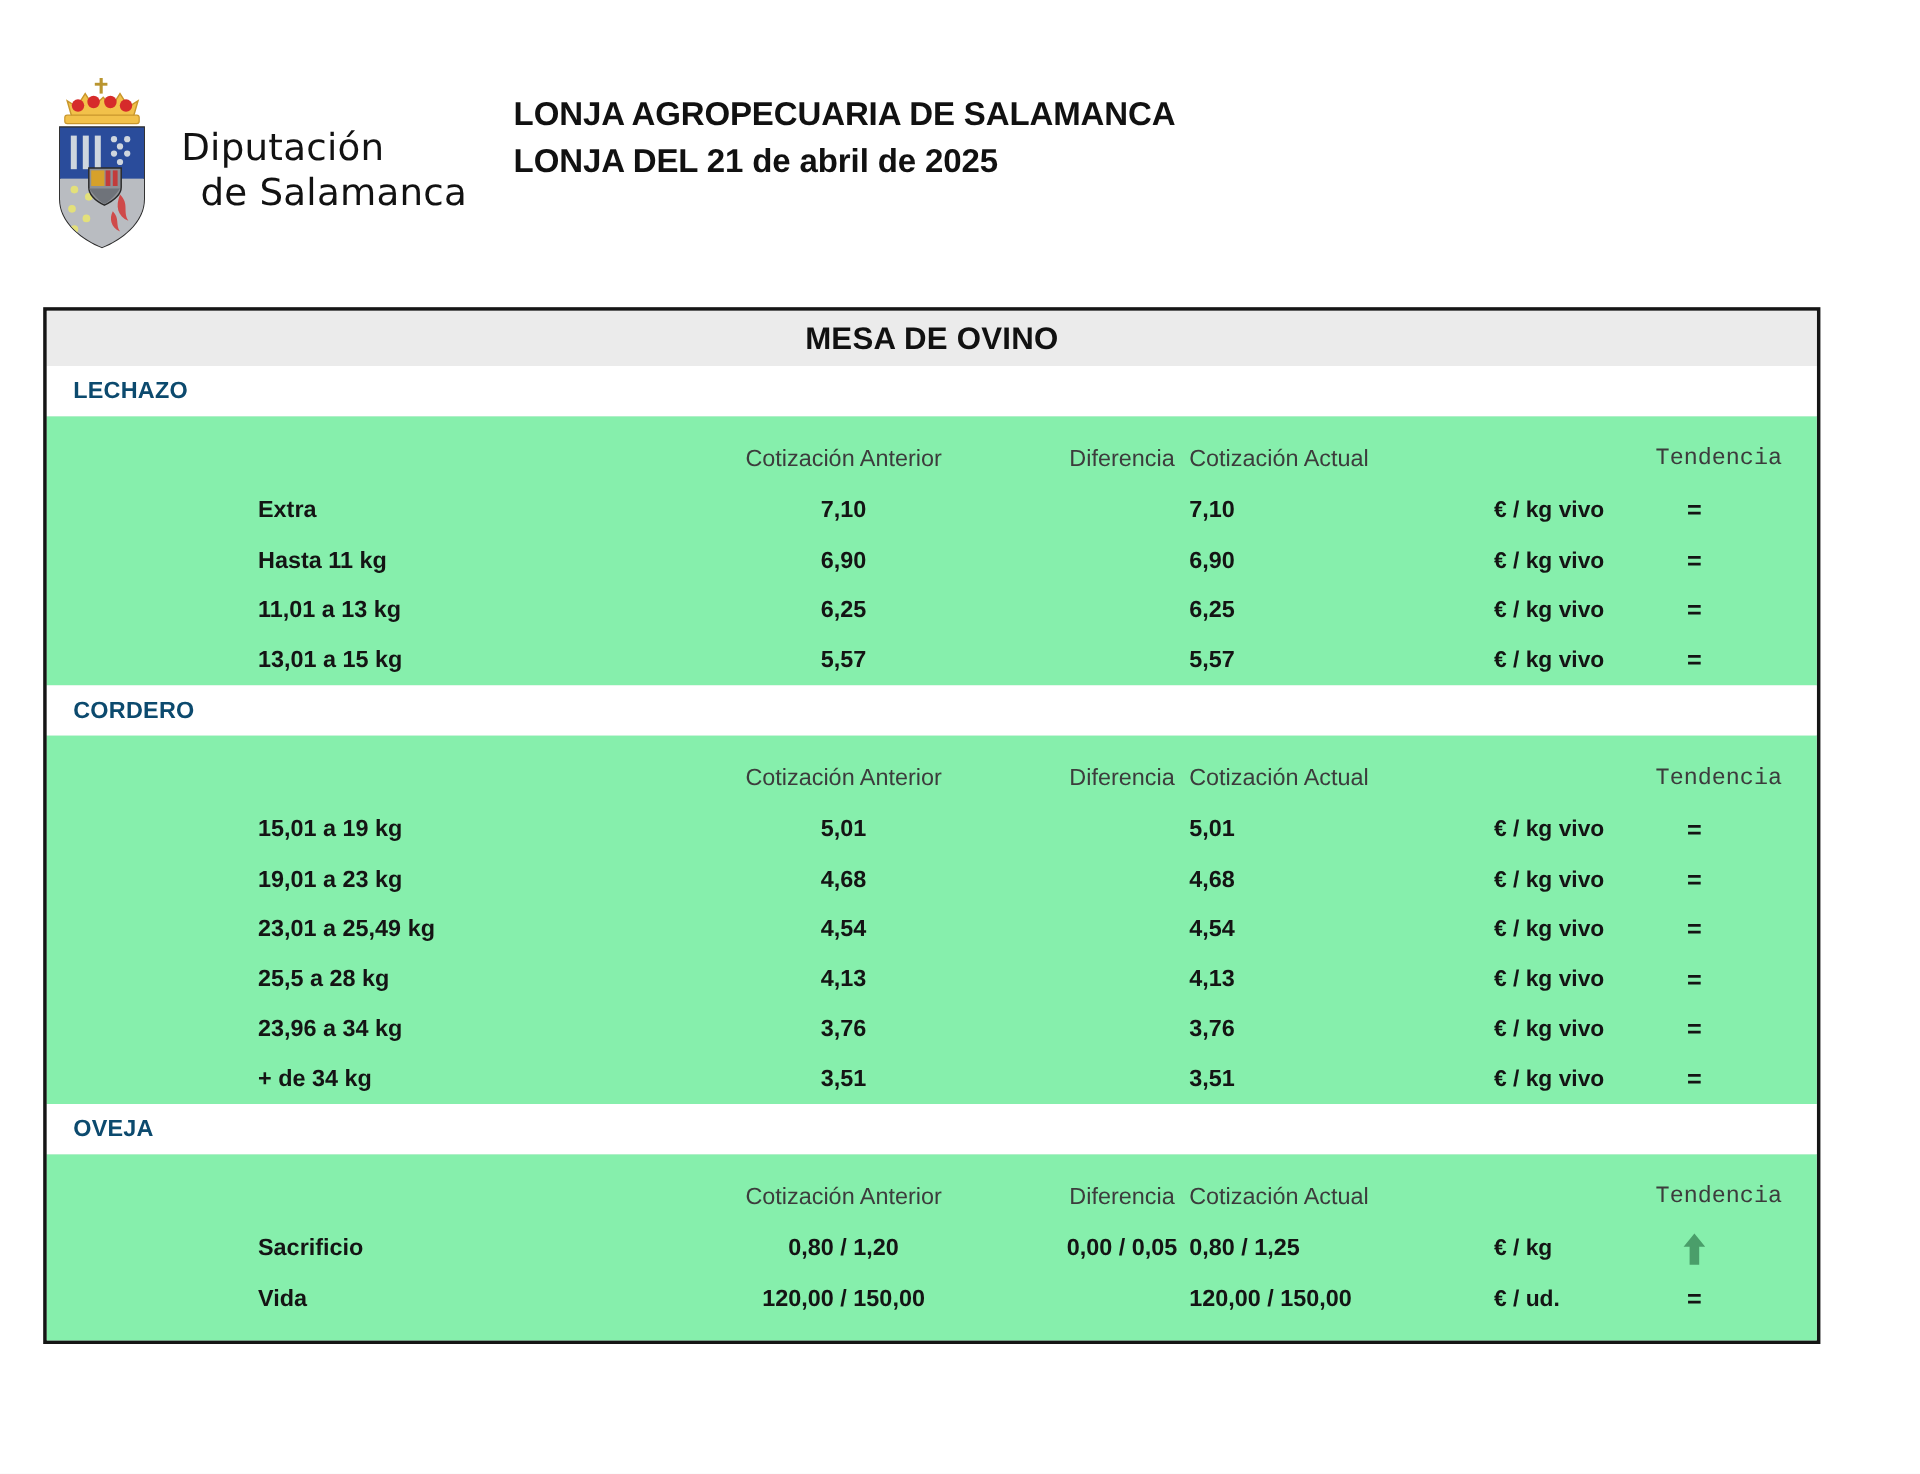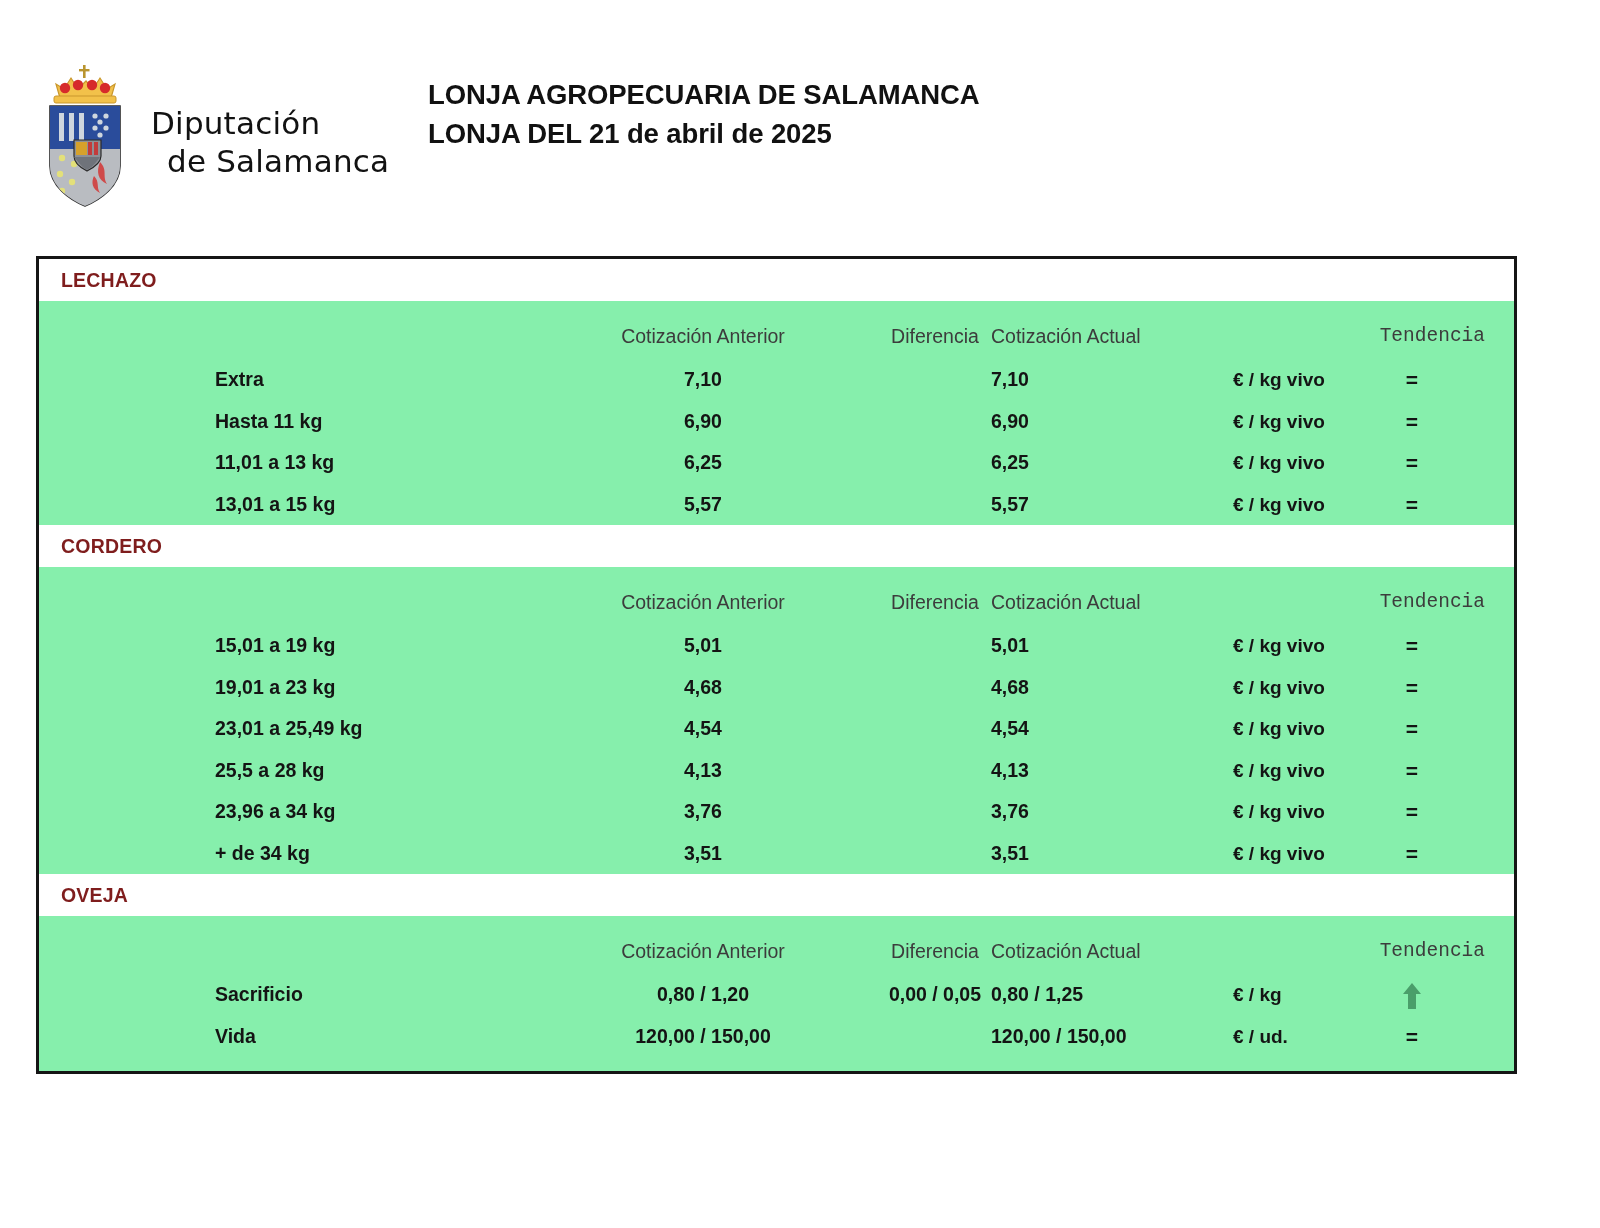--- a/index.html
+++ b/index.html
@@ -90,21 +90,21 @@
     color: #111111;
     letter-spacing: 0.2px;
   }
 
   .section-head {
     background: #ffffff;
     height: 42px;
     line-height: 42px;
     font-weight: bold;
     font-size: 19.5px;
-    color: #7f1d1d;
+    color: #0c4a6e;
     padding-left: 22px;
     box-sizing: border-box;
     letter-spacing: 0.2px;
   }
 
   .section-body {
     background: #86efac;
     position: relative;
   }
 
@@ -132,21 +132,21 @@
     line-height: 46px;
   }
   .grid-row.colhead .c-trend { text-align: right; padding-right: 6px; box-sizing: border-box; width: 152px; font-family: Liberation Mono, monospace; }
 
   .grid-row.datarow > div {
     font-weight: bold;
     font-size: 19.5px;
     color: #141414;
     line-height: 41.5px;
   }
-  .grid-row.datarow .c-unit { font-size: 19px; }
+  .grid-row.datarow .c-unit { font-size: 19px; margin-left: 12px; }
 
   .trend-eq {
     font-weight: bold;
     font-size: 21px;
     color: #141414;
   }
   .trend-up {
     display: inline-block;
     vertical-align: middle;
     line-height: 0;
@@ -225,20 +225,21 @@
     </div>
   </div>
 
   <div class="header-titles">
     <div class="hline">LONJA AGROPECUARIA DE SALAMANCA</div>
     <div class="hline">LONJA DEL 21 de abril de 2025</div>
   </div>
 </div>
 
 <div class="price-table">
+  <div class="band-title">MESA DE OVINO</div>
   <div id="sections-host">
       <div class="section-head">LECHAZO</div>
       <div class="section-body">
         <div class="pad-top"></div>
         <div class="grid-row colhead">
           <div class="c-prev">Cotización Anterior</div>
           <div class="c-diff">Diferencia</div>
           <div class="c-curr">Cotización Actual</div>
           <div class="c-trend">Tendencia</div>
         </div>

